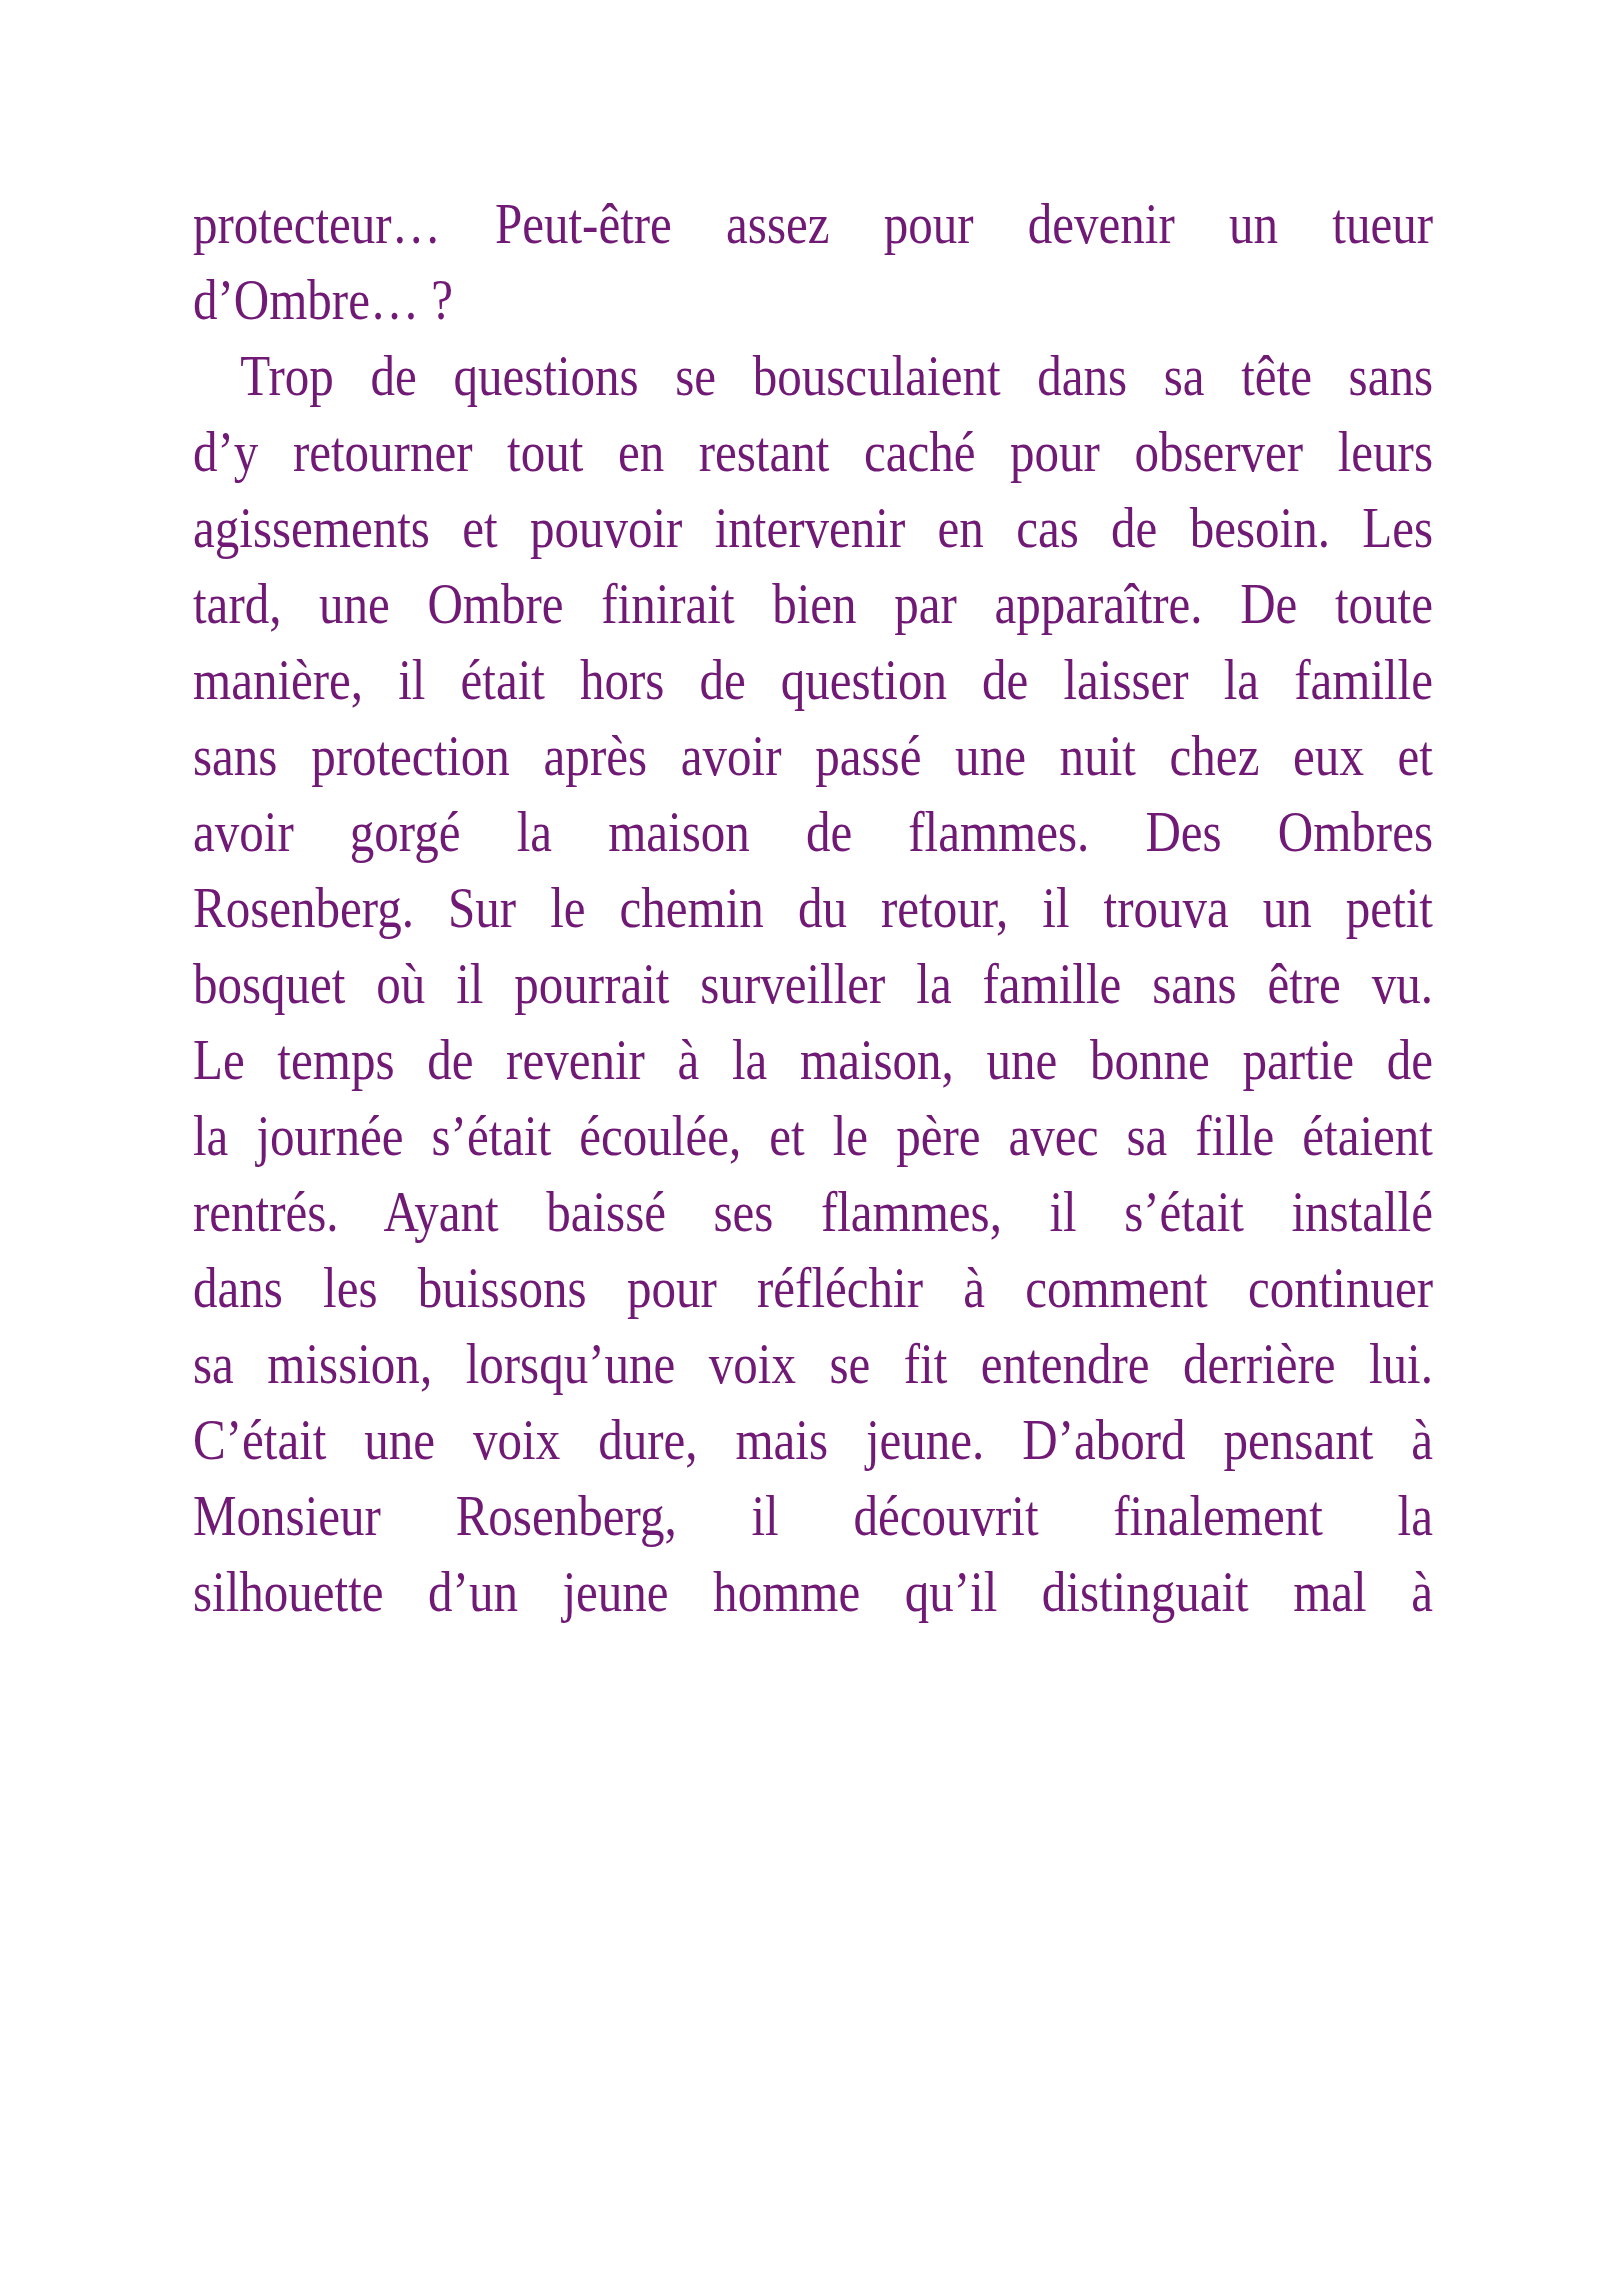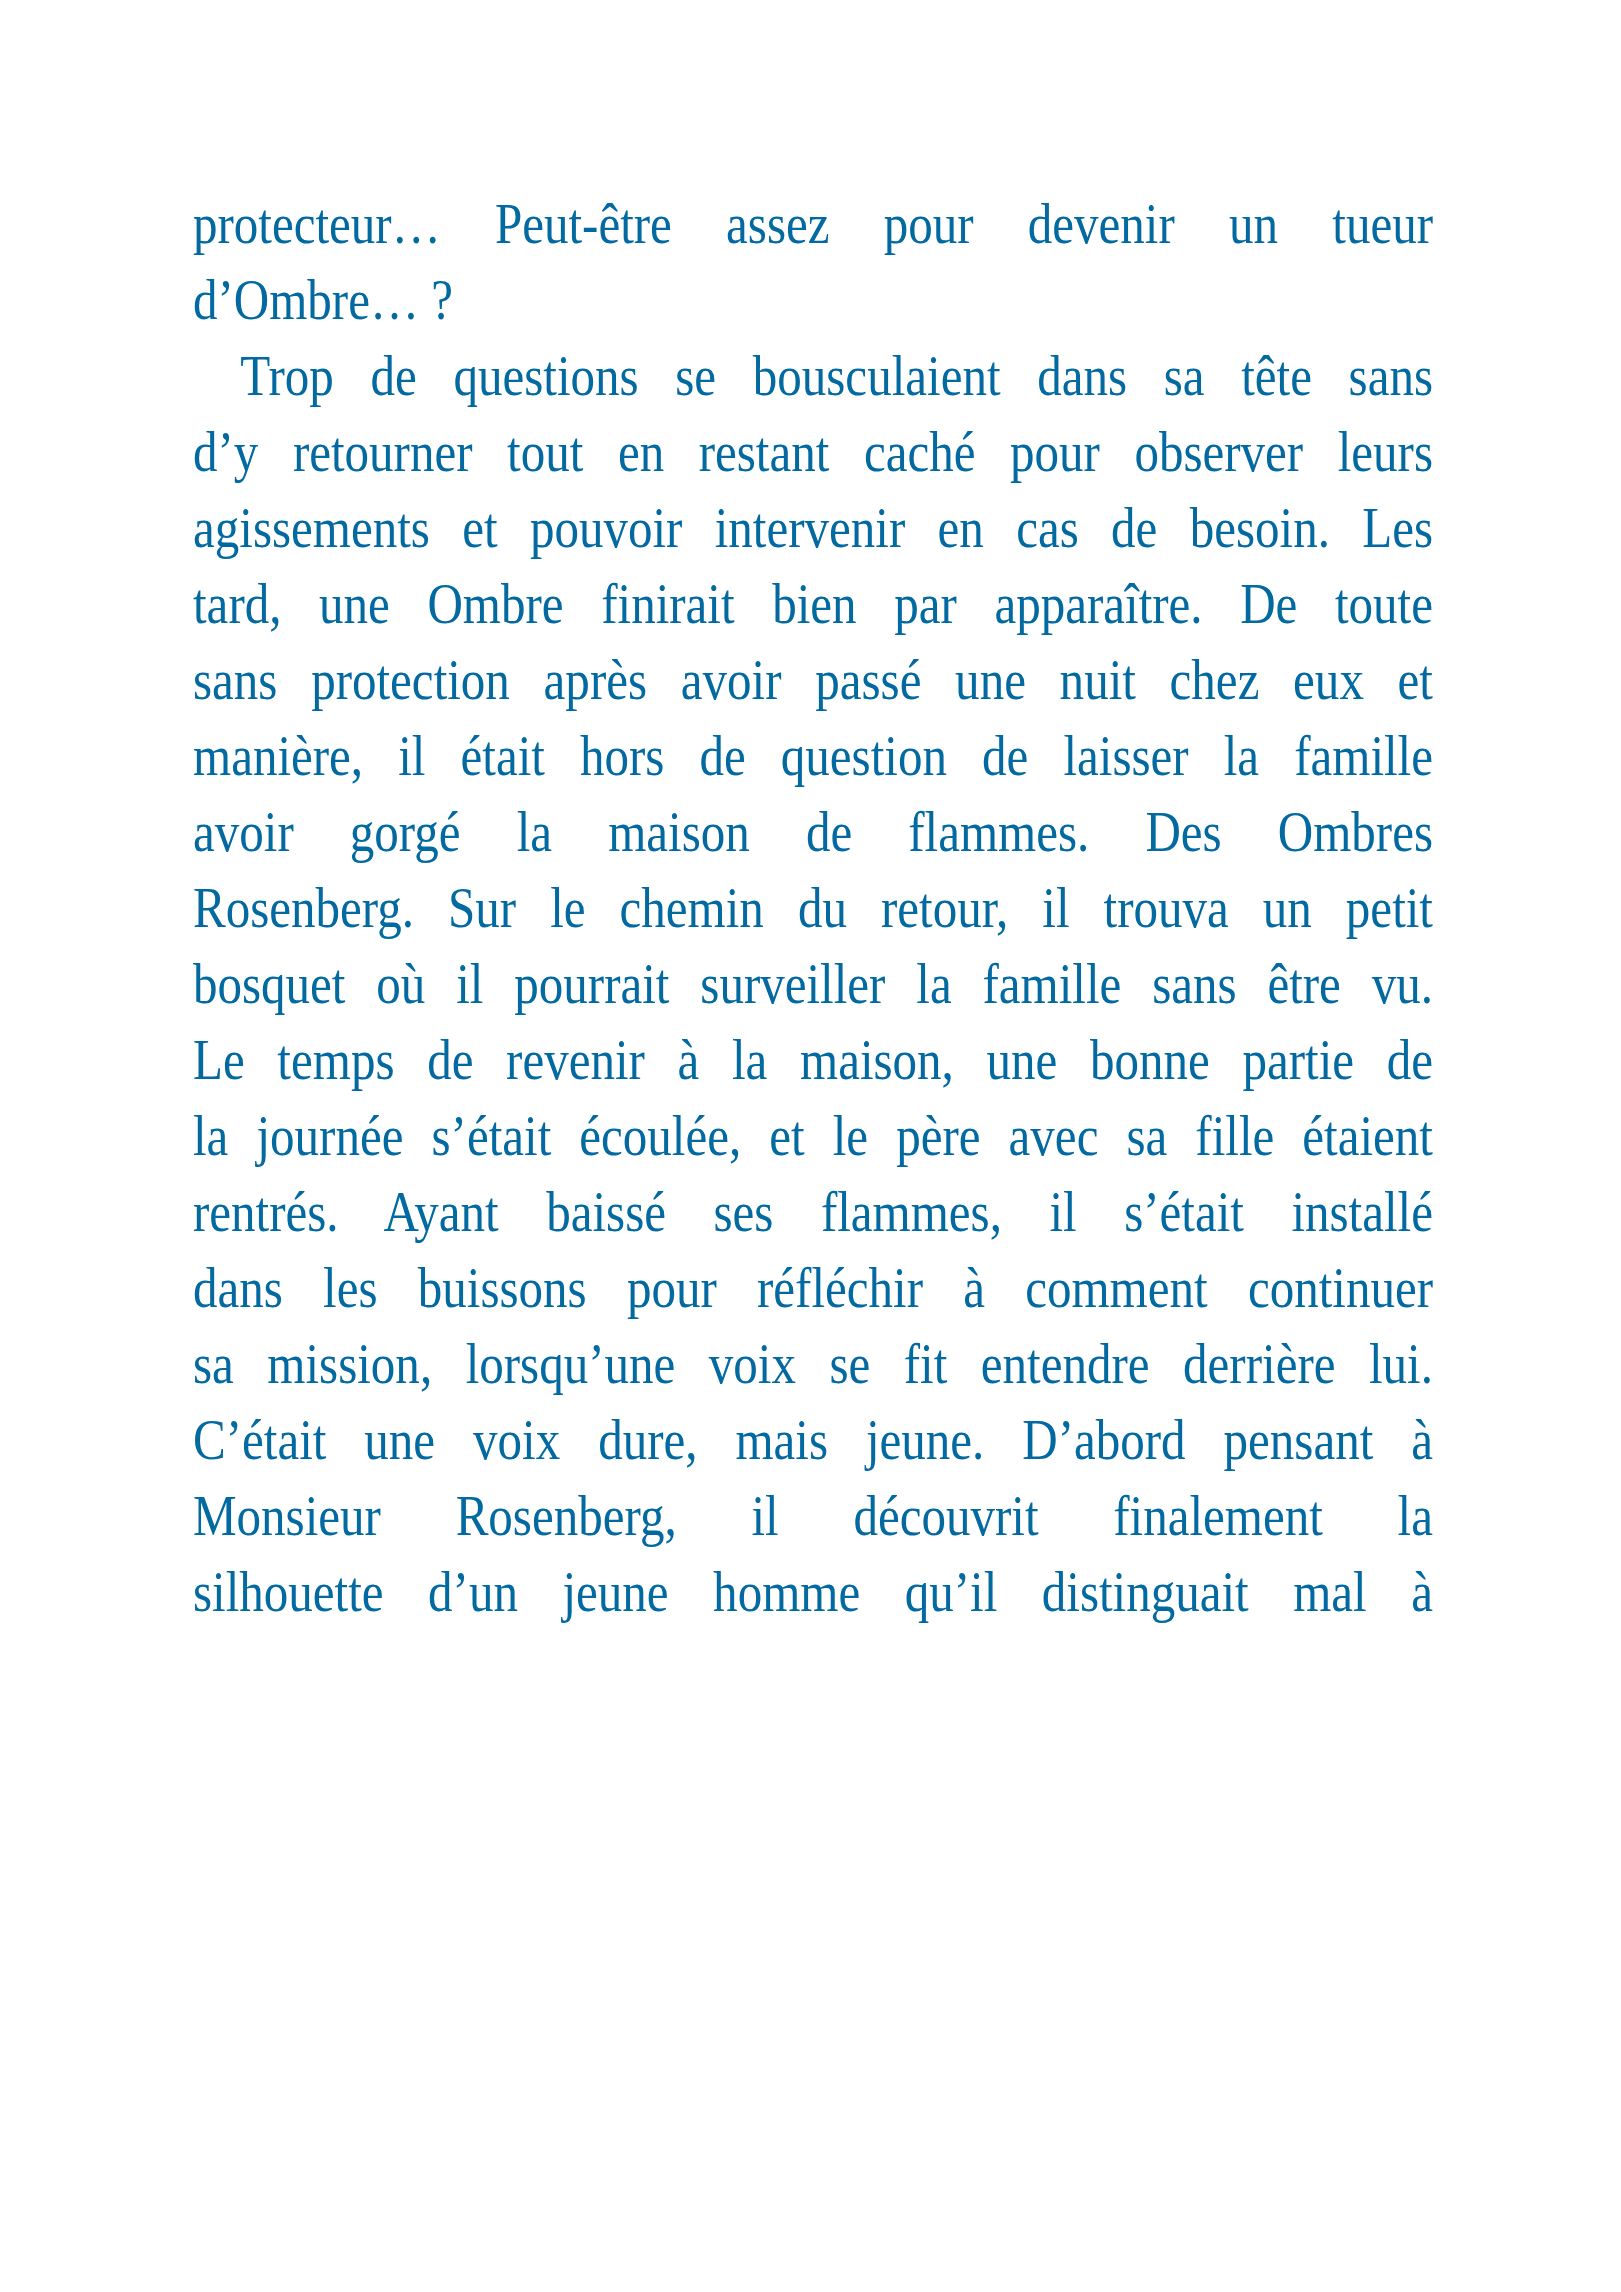--- a/index.html
+++ b/index.html
@@ -9,21 +9,21 @@
     position: absolute;
     left: 193px;
     top: 186px;
     width: 1240px;
   }
   .line {
     height: 76px;
     line-height: 76px;
     font-family: "Liberation Serif", serif;
     font-size: 57px;
-    color: #0369a1;
+    color: #701a75;
     white-space: nowrap;
     position: relative;
   }
   .line-inner {
     display: block;
     transform-origin: 0 50%;
     transform: scaleX(0.86);
     width: calc(1240px / 0.86);
   }
   .justify .line-inner {
@@ -49,24 +49,24 @@
     <div class="line justify">
         <span class="line-inner">d’y retourner tout en restant caché pour observer leurs</span>
       </div>
     <div class="line justify">
         <span class="line-inner">agissements et pouvoir intervenir en cas de besoin. Les</span>
       </div>
     <div class="line justify">
         <span class="line-inner">tard, une Ombre finirait bien par apparaître. De toute</span>
       </div>
     <div class="line justify">
-        <span class="line-inner">sans protection après avoir passé une nuit chez eux et</span>
+        <span class="line-inner">manière, il était hors de question de laisser la famille</span>
       </div>
     <div class="line justify">
-        <span class="line-inner">manière, il était hors de question de laisser la famille</span>
+        <span class="line-inner">sans protection après avoir passé une nuit chez eux et</span>
       </div>
     <div class="line justify">
         <span class="line-inner">avoir gorgé la maison de flammes. Des Ombres</span>
       </div>
     <div class="line justify">
         <span class="line-inner">Rosenberg. Sur le chemin du retour, il trouva un petit</span>
       </div>
     <div class="line justify">
         <span class="line-inner">bosquet où il pourrait surveiller la famille sans être vu.</span>
       </div>

